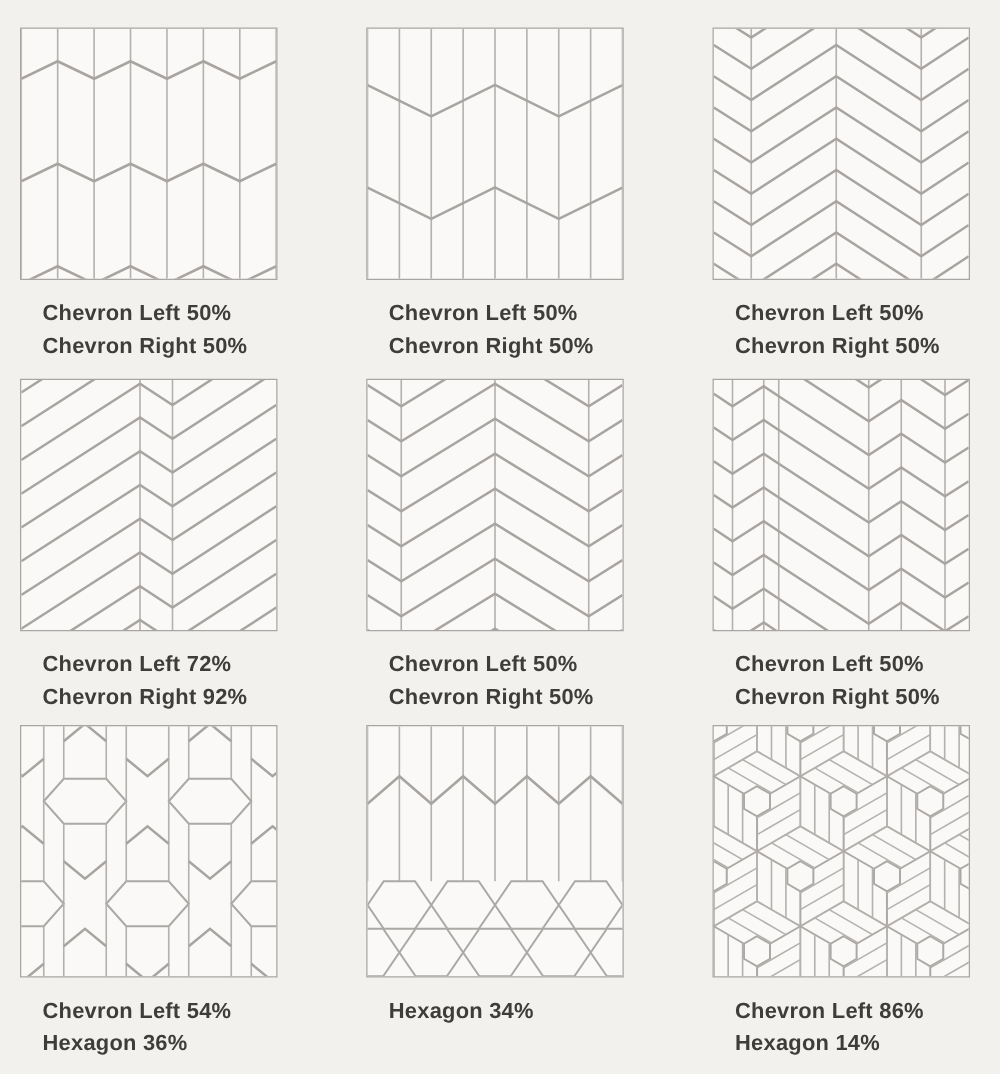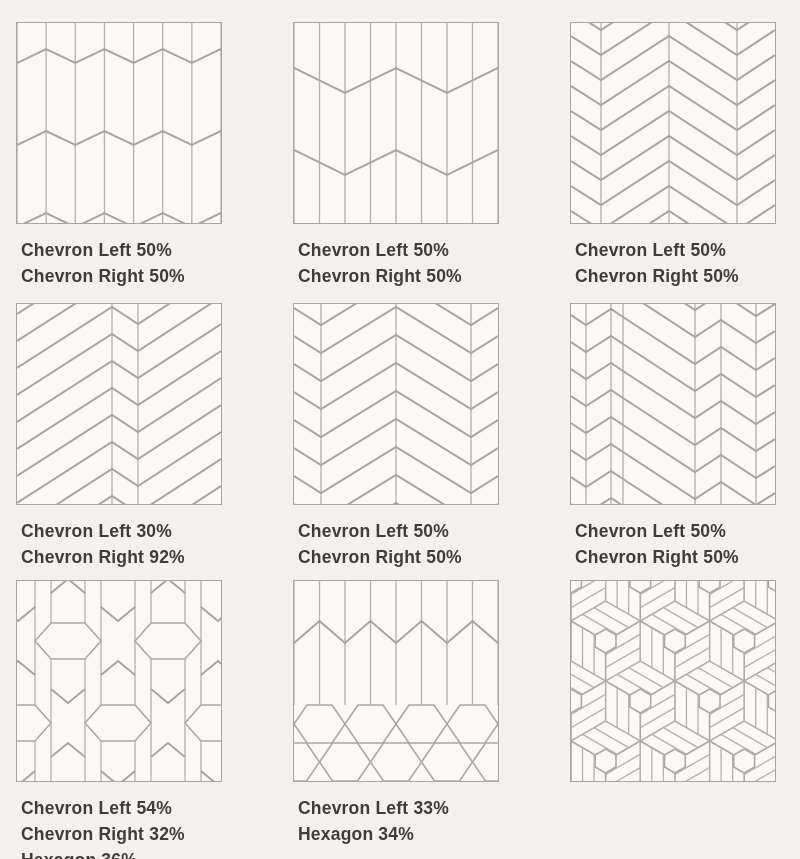--- a/index.html
+++ b/index.html
@@ -14,21 +14,21 @@
     grid-template-rows:281px 277px 279px;
     column-gap:71px;
     padding:22px 0 0 16px;
   }
   figure.cell{margin:0;padding:0}
   .swatch{
     display:block;width:204px;height:200px;
     border:1px solid #a8a5a2;
     background:#faf9f7;
   }
-  .labels{margin:13px 0 0 5px}
+  .labels{margin:13px 0 0 18px}
   .lbl{
     display:block;
     font-weight:700;font-size:17.5px;line-height:26px;
     color:#3f3d3b;letter-spacing:.2px;
   }
   .vln{stroke:#b4b1ae;stroke-width:1.3;fill:none}
   .zig{stroke:#a7a4a1;stroke-width:2;fill:none}
   .hx{stroke:#aba8a5;stroke-width:1.6;fill:none}
 </style>
 </head>
@@ -112,21 +112,21 @@
         <polyline points="0.0,118.0 95.0,57.0 121.0,74.0 204.0,20.0" class="zig"></polyline>
         <polyline points="0.0,145.0 95.0,84.0 121.0,101.0 204.0,47.0" class="zig"></polyline>
         <polyline points="0.0,172.0 95.0,111.0 121.0,128.0 204.0,74.0" class="zig"></polyline>
         <polyline points="0.0,199.0 95.0,138.0 121.0,155.0 204.0,101.0" class="zig"></polyline>
         <polyline points="0.0,226.0 95.0,165.0 121.0,182.0 204.0,128.0" class="zig"></polyline>
         <polyline points="0.0,253.0 95.0,192.0 121.0,209.0 204.0,155.0" class="zig"></polyline>
         <polyline points="0.0,280.0 95.0,219.0 121.0,236.0 204.0,182.0" class="zig"></polyline>
         <polyline points="0.0,307.0 95.0,246.0 121.0,263.0 204.0,209.0" class="zig"></polyline>
       </svg>
     <figcaption class="labels">
-      <span class="lbl">Chevron Left 30%</span>
+      <span class="lbl">Chevron Left 72%</span>
       <span class="lbl">Chevron Right 92%</span>
 
     </figcaption>
   </figure>
   <figure class="cell">
     <svg class="swatch" viewBox="0 0 204 200">
         <line x1="27" y1="0" x2="27" y2="200" class="vln"></line>
         <line x1="102" y1="0" x2="102" y2="200" class="vln"></line>
         <line x1="177" y1="0" x2="177" y2="200" class="vln"></line>
         <polyline points="0.0,-24.0 27.0,-7.0 102.0,-53.0 177.0,-7.0 204.0,-24.0" class="zig"></polyline>
@@ -313,21 +313,20 @@
         <polygon points="168.0,306.0 184.0,288.0 218.0,288.0 234.0,306.0 218.0,324.0 184.0,324.0" class="hx"></polygon>
         <line x1="184" y1="224" x2="184" y2="288" class="vln"></line>
         <line x1="184" y1="324" x2="184" y2="388" class="vln"></line>
         <line x1="218" y1="224" x2="218" y2="288" class="vln"></line>
         <line x1="218" y1="324" x2="218" y2="388" class="vln"></line>
         <polyline points="184.0,258.0 201.0,244.0 218.0,258.0" class="zig"></polyline>
         <polyline points="184.0,354.0 201.0,368.0 218.0,354.0" class="zig"></polyline>
       </svg>
     <figcaption class="labels">
       <span class="lbl">Chevron Left 54%</span>
-      <span class="lbl">Chevron Right 32%</span>
       <span class="lbl">Hexagon 36%</span>
     </figcaption>
   </figure>
   <figure class="cell">
     <svg class="swatch" viewBox="0 0 204 200">
         <line x1="0" y1="0" x2="0" y2="124" class="vln"></line>
         <line x1="25.5" y1="0" x2="25.5" y2="124" class="vln"></line>
         <line x1="51" y1="0" x2="51" y2="124" class="vln"></line>
         <line x1="76.5" y1="0" x2="76.5" y2="124" class="vln"></line>
         <line x1="102" y1="0" x2="102" y2="124" class="vln"></line>
@@ -340,21 +339,20 @@
         <polygon points="51.0,143.0 64.0,124.0 89.0,124.0 102.0,143.0 89.0,162.0 64.0,162.0" class="hx"></polygon>
         <polygon points="102.0,143.0 115.0,124.0 140.0,124.0 153.0,143.0 140.0,162.0 115.0,162.0" class="hx"></polygon>
         <polygon points="153.0,143.0 166.0,124.0 191.0,124.0 204.0,143.0 191.0,162.0 166.0,162.0" class="hx"></polygon>
         <polygon points="-25.5,181.0 -12.5,162.0 12.5,162.0 25.5,181.0 12.5,200.0 -12.5,200.0" class="hx"></polygon>
         <polygon points="25.5,181.0 38.5,162.0 63.5,162.0 76.5,181.0 63.5,200.0 38.5,200.0" class="hx"></polygon>
         <polygon points="76.5,181.0 89.5,162.0 114.5,162.0 127.5,181.0 114.5,200.0 89.5,200.0" class="hx"></polygon>
         <polygon points="127.5,181.0 140.5,162.0 165.5,162.0 178.5,181.0 165.5,200.0 140.5,200.0" class="hx"></polygon>
         <polygon points="178.5,181.0 191.5,162.0 216.5,162.0 229.5,181.0 216.5,200.0 191.5,200.0" class="hx"></polygon>
       </svg>
     <figcaption class="labels">
-      <span class="lbl">Chevron Left 33%</span>
       <span class="lbl">Hexagon 34%</span>
     </figcaption>
   </figure>
   <figure class="cell">
     <svg class="swatch" viewBox="0 0 204 200">
         <polygon points="-34.6,-100.0 0.0,-80.0 0.0,-40.0 -34.6,-20.0 -69.3,-40.0 -69.3,-80.0" class="vln"></polygon>
         <line x1="-24.248" y1="-66" x2="0" y2="-80" class="hx"></line>
         <line x1="-34.64" y1="-48" x2="-34.64" y2="-20" class="hx"></line>
         <line x1="-45.032" y1="-66" x2="-69.28" y2="-80" class="hx"></line>
         <polygon points="-34.6,-72.0 -24.2,-66.0 -24.2,-54.0 -34.6,-48.0 -45.0,-54.0 -45.0,-66.0" class="hx"></polygon>
@@ -677,14 +675,19 @@
         <line x1="207.84" y1="252" x2="207.84" y2="280" class="hx"></line>
         <line x1="197.448" y1="234" x2="173.2" y2="220" class="hx"></line>
         <polygon points="207.8,228.0 218.2,234.0 218.2,246.0 207.8,252.0 197.4,246.0 197.4,234.0" class="hx"></polygon>
         <line x1="219.38666666666668" y1="233.33333333333334" x2="184.74666666666667" y2="213.33333333333334" class="vln"></line>
         <line x1="230.93333333333334" y1="226.66666666666666" x2="196.29333333333332" y2="206.66666666666666" class="vln"></line>
         <line x1="207.84" y1="253.33333333333334" x2="242.48000000000002" y2="233.33333333333334" class="vln"></line>
         <line x1="207.84" y1="266.6666666666667" x2="242.48000000000002" y2="246.66666666666666" class="vln"></line>
         <line x1="196.29333333333332" y1="233.33333333333334" x2="196.29333333333332" y2="273.3333333333333" class="vln"></line>
         <line x1="184.74666666666667" y1="226.66666666666666" x2="184.74666666666667" y2="266.6666666666667" class="vln"></line>
       </svg>
+    <figcaption class="labels">
+      <span class="lbl">Chevron Left 86%</span>
+      <span class="lbl">Hexagon 14%</span>
+
+    </figcaption>
   </figure>
 </div>
 
 </body></html>

